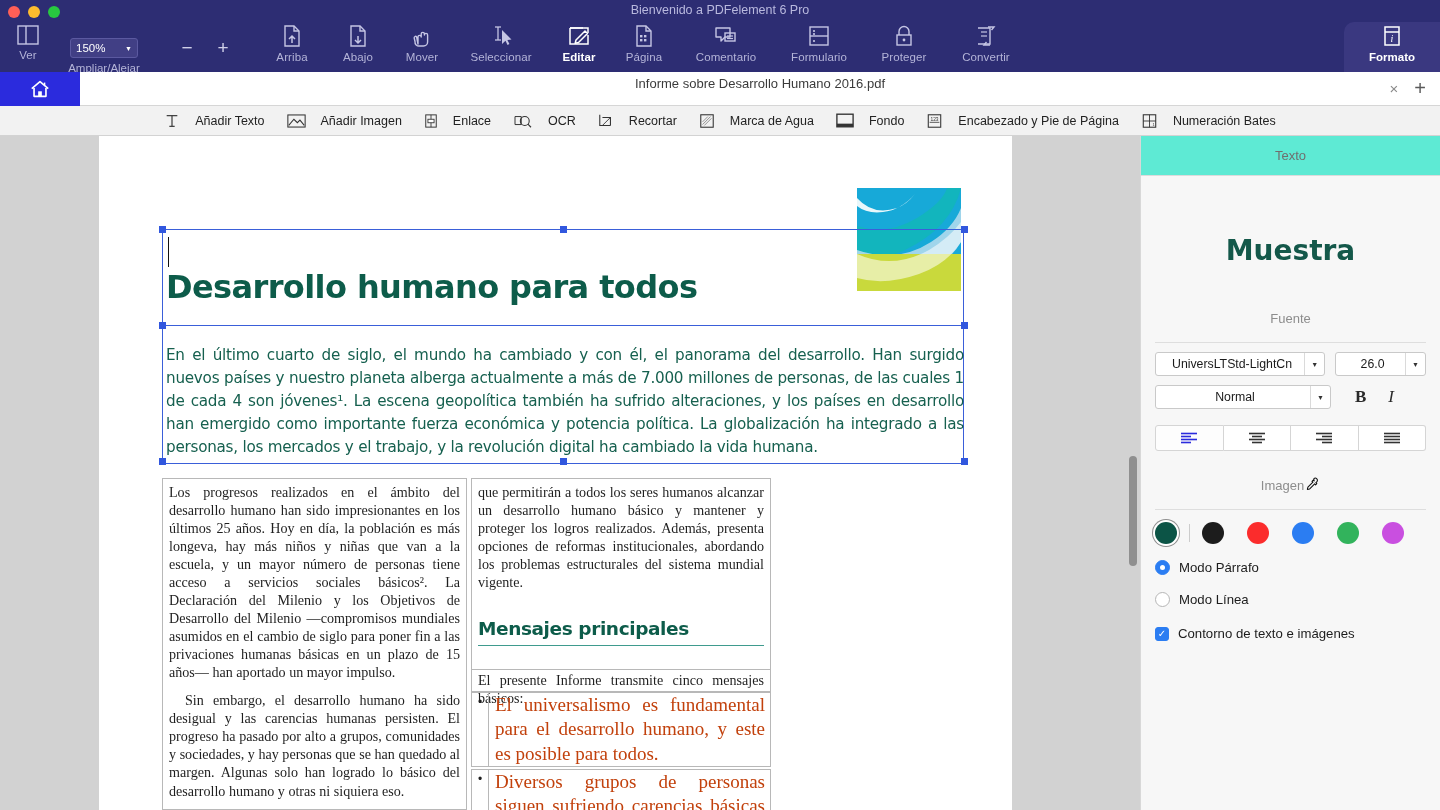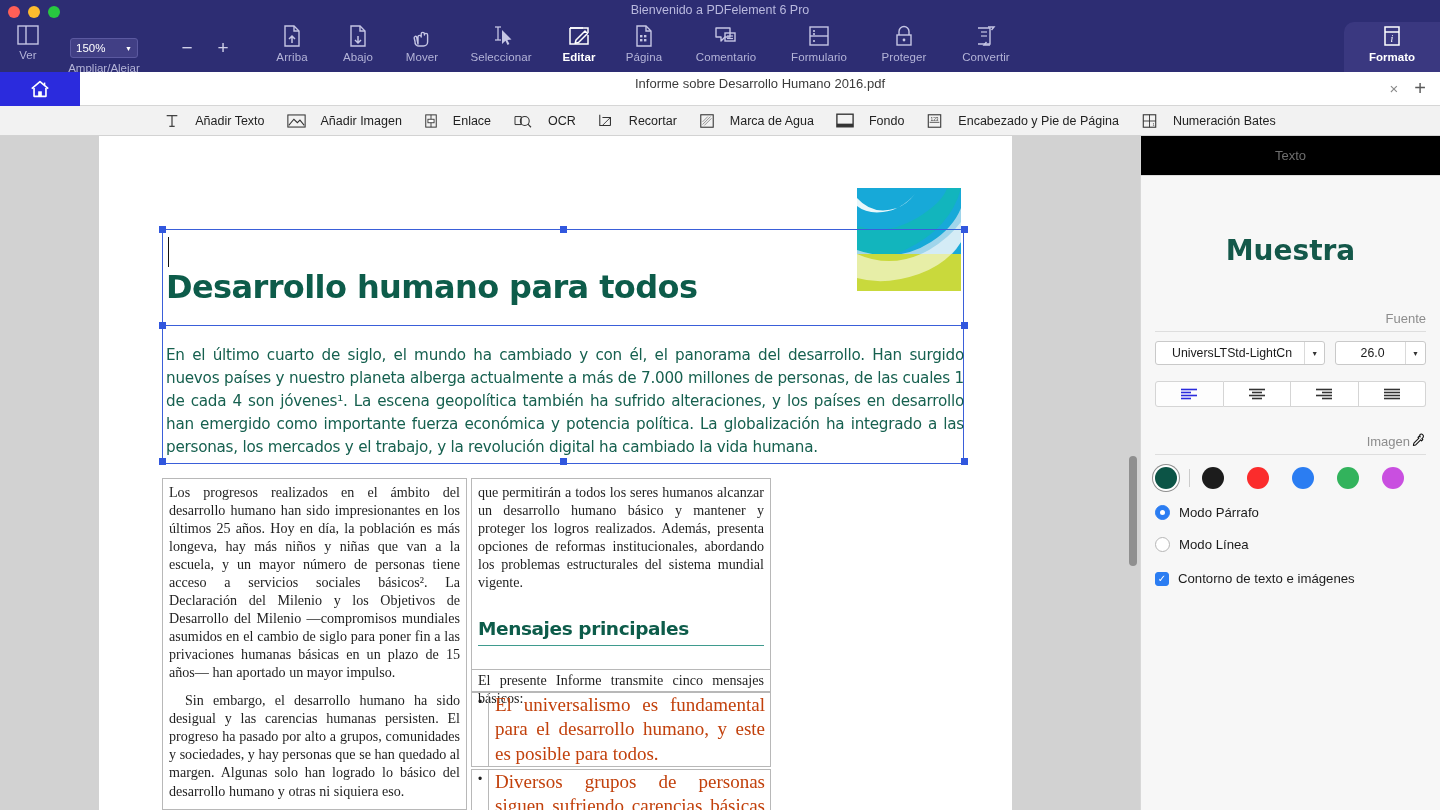--- a/index.html
+++ b/index.html
@@ -177,32 +177,32 @@
     flex: 1; font-family: "Liberation Serif", serif; font-size: 19px;
     color: #c2410c; line-height: 1.28; text-align: justify; padding: 0 5px 0 6px;
   }
 
   
   .rightpanel {
     position: absolute; top: 136px; right: 0; width: 300px; height: 674px;
     background: #f7f7f7; border-left: 1px solid #d8d8d8;
   }
   .rp-header {
-    height: 40px; background: #000000; border-bottom: 1px solid #dcdcdc;
+    height: 40px; background: #5eead4; border-bottom: 1px solid #dcdcdc;
     display: flex; align-items: center; justify-content: center;
     font-size: 13px; color: #6f6f6f;
   }
   .rp-sample {
     text-align: center; font-family: "DejaVu Sans", sans-serif; font-weight: bold;
     font-size: 28px; color: #14584a; margin-top: 58px;
   }
   .rp-label {
     margin: 44px 14px 0 14px; font-size: 13px; color: #8d8d8d;
-    padding-bottom: 5px; border-bottom: 1px solid #dedede;
-    display: flex; justify-content: flex-end; align-items: flex-end;
+    padding-bottom: 16px; border-bottom: 1px solid #dedede;
+    display: flex; justify-content: center; align-items: flex-end;
   }
   .rp-row { display: flex; gap: 10px; margin: 9px 14px 0 14px; }
   .sel {
     height: 24px; background: #ffffff; border: 1px solid #c9c9c9;
     border-radius: 3px; display: flex; align-items: center;
     font-size: 12.3px; color: #1a1a1a; position: relative;
   }
   .sel .val { flex: 1; text-align: center; padding-left: 4px; }
   .sel .arw {
     width: 20px; height: 22px; border-left: 1px solid #dadada;
@@ -568,20 +568,30 @@
       <div class="sel font">
         <span class="val">UniversLTStd-LightCn</span>
         <span class="arw">▼</span>
       </div>
       <div class="sel size">
         <span class="val">26.0</span>
         <span class="arw">▼</span>
       </div>
     </div>
 
+    <div class="rp-row">
+      <div class="sel style">
+        <span class="val">Normal</span>
+        <span class="arw">▼</span>
+      </div>
+      <div class="bi">
+        <span class="b">B</span>
+        <span class="i">I</span>
+      </div>
+    </div>
 
     <div class="aligns">
       <div class="abtn active">
         <svg width="22" height="14" viewBox="0 0 22 14">
           <g stroke="#2b2bdd" stroke-width="1.6">
             <line x1="3" y1="2.5" x2="19" y2="2.5"></line>
               <line x1="3" y1="5.5" x2="13" y2="5.5"></line>
             <line x1="3" y1="8.5" x2="19" y2="8.5"></line>
               <line x1="3" y1="11.5" x2="13" y2="11.5"></line>
           </g>

